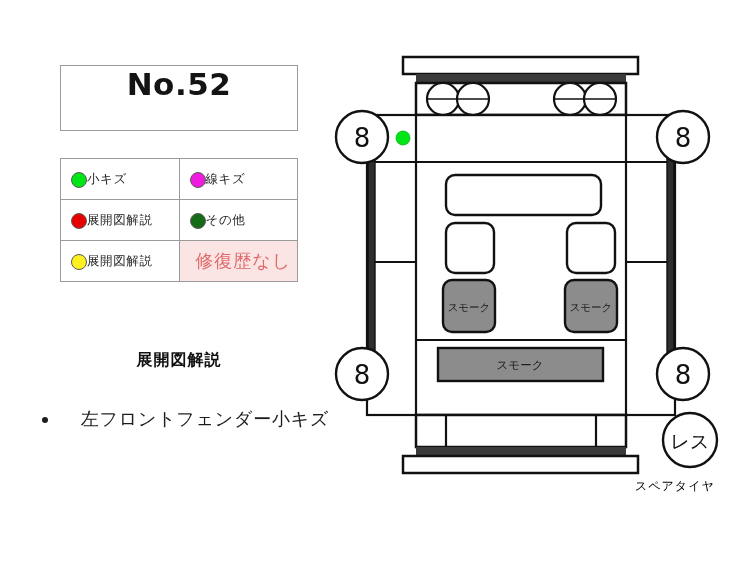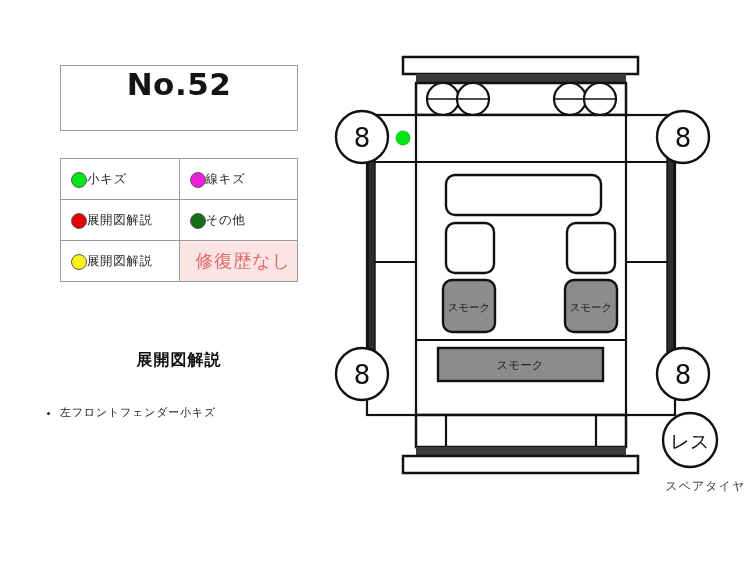--- a/index.html
+++ b/index.html
@@ -96,24 +96,25 @@
   }
   #damage-list {
     position: absolute;
     left: 38px; top: 405px;
     width: 290px;
     margin: 0;
     padding: 0 0 0 22px;
     list-style: disc;
   }
   #damage-list li {
-    font-size: 11px;
+    font-size: 18px;
     color: #1d1d1d;
     letter-spacing: 0.8px;
     line-height: 1.5;
+    text-align: center;
   }
 
   
   #car-diagram {
     position: absolute;
     left: 330px; top: 0;
     width: 420px; height: 562px;
   }
   #car-svg { display: block; }
 
@@ -134,23 +135,23 @@
   }
   .smoke-text-wide {
     font-family: "DejaVu Sans", "Liberation Sans", sans-serif;
     font-size: 11.5px;
     fill: #1a1a1a;
   }
   #spare-tire-caption {
     position: absolute;
     left: 305px; top: 478px;
     width: 110px;
-    text-align: right;
+    text-align: left;
     font-size: 12px;
-    color: #404040;
+    color: #000000;
     letter-spacing: 1px;
   }
 </style>
 </head>
 <body>
 
 <div id="left-panel">
 
   <div id="vehicle-number-box">
     <span id="vehicle-number-text">No.52</span>

